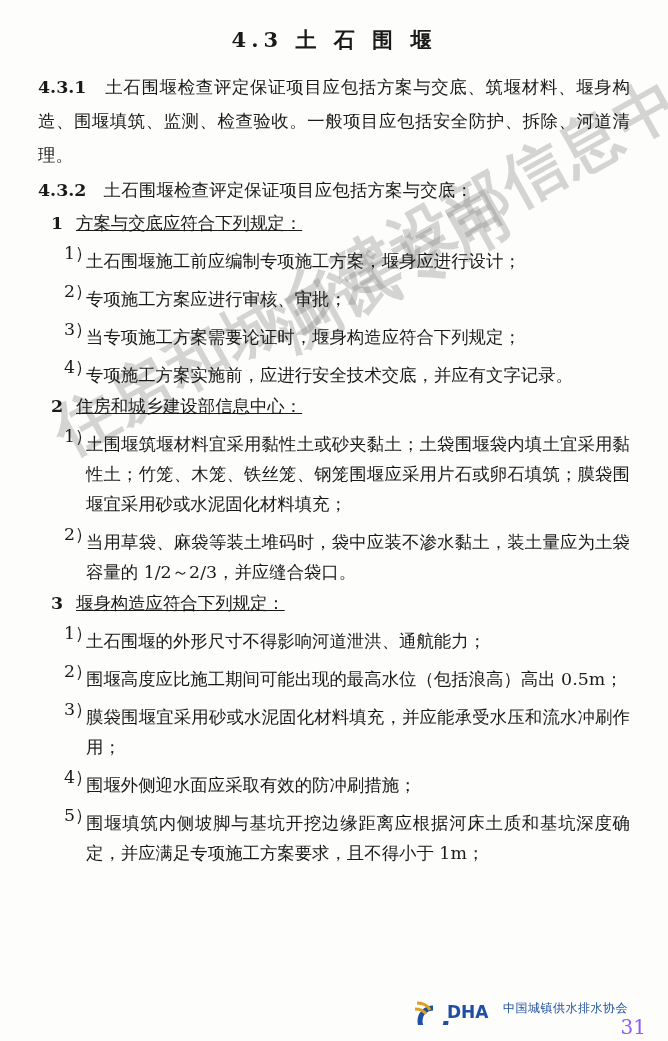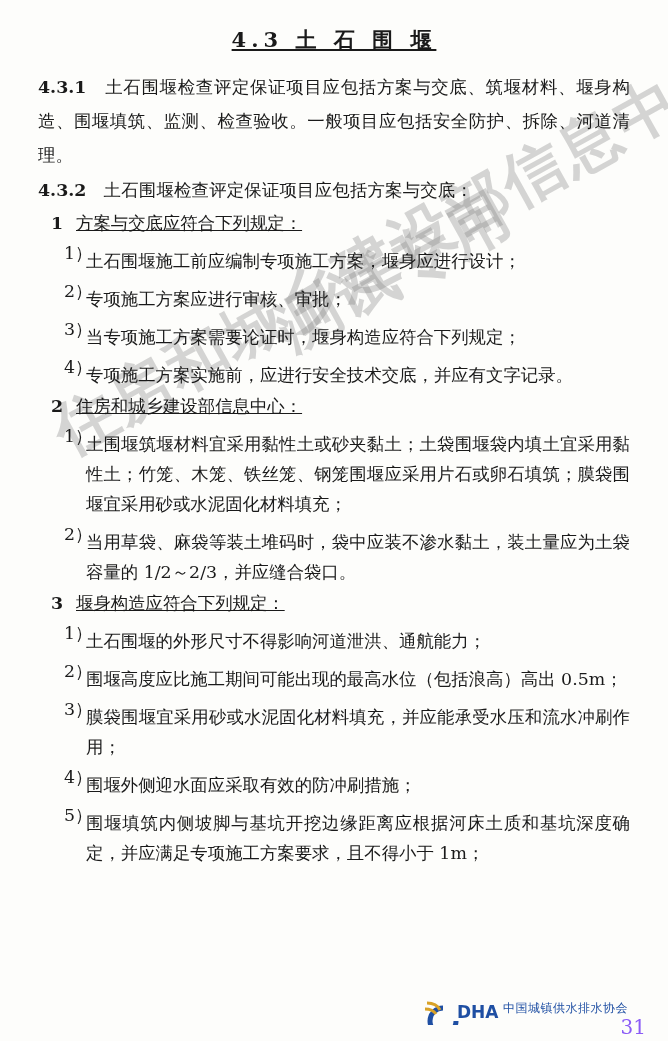--- a/index.html
+++ b/index.html
@@ -59,21 +59,20 @@
     z-index: 10;
     padding: 0 38px;
   }
   .doc-title {
     text-align: center;
     font-size: 21px;
     font-weight: bold;
     letter-spacing: 5px;
     margin-top: 26px;
     margin-bottom: 16px;
-    text-decoration: underline;
   }
   .para {
     font-size: 17.4px;
     line-height: 34px;
     text-align: justify;
     margin: 0 0 1px 0;
     letter-spacing: 0.2px;
   }
   .para .num {
     font-weight: bold;
@@ -123,21 +122,21 @@
     width: 668px;
     height: 70px;
     z-index: 12;
   }
   .logo-wrap {
     position: absolute;
     right: 40px;
     bottom: 16px;
     display: flex;
     align-items: center;
-    gap: 0;
+    gap: 10px;
   }
   .logo-mark {
     position: relative;
     width: 84px;
     height: 34px;
   }
   .logo-text {
     font-family: "DejaVu Sans", "Liberation Sans", sans-serif;
     font-size: 12px;
     color: #1f4fa3;

